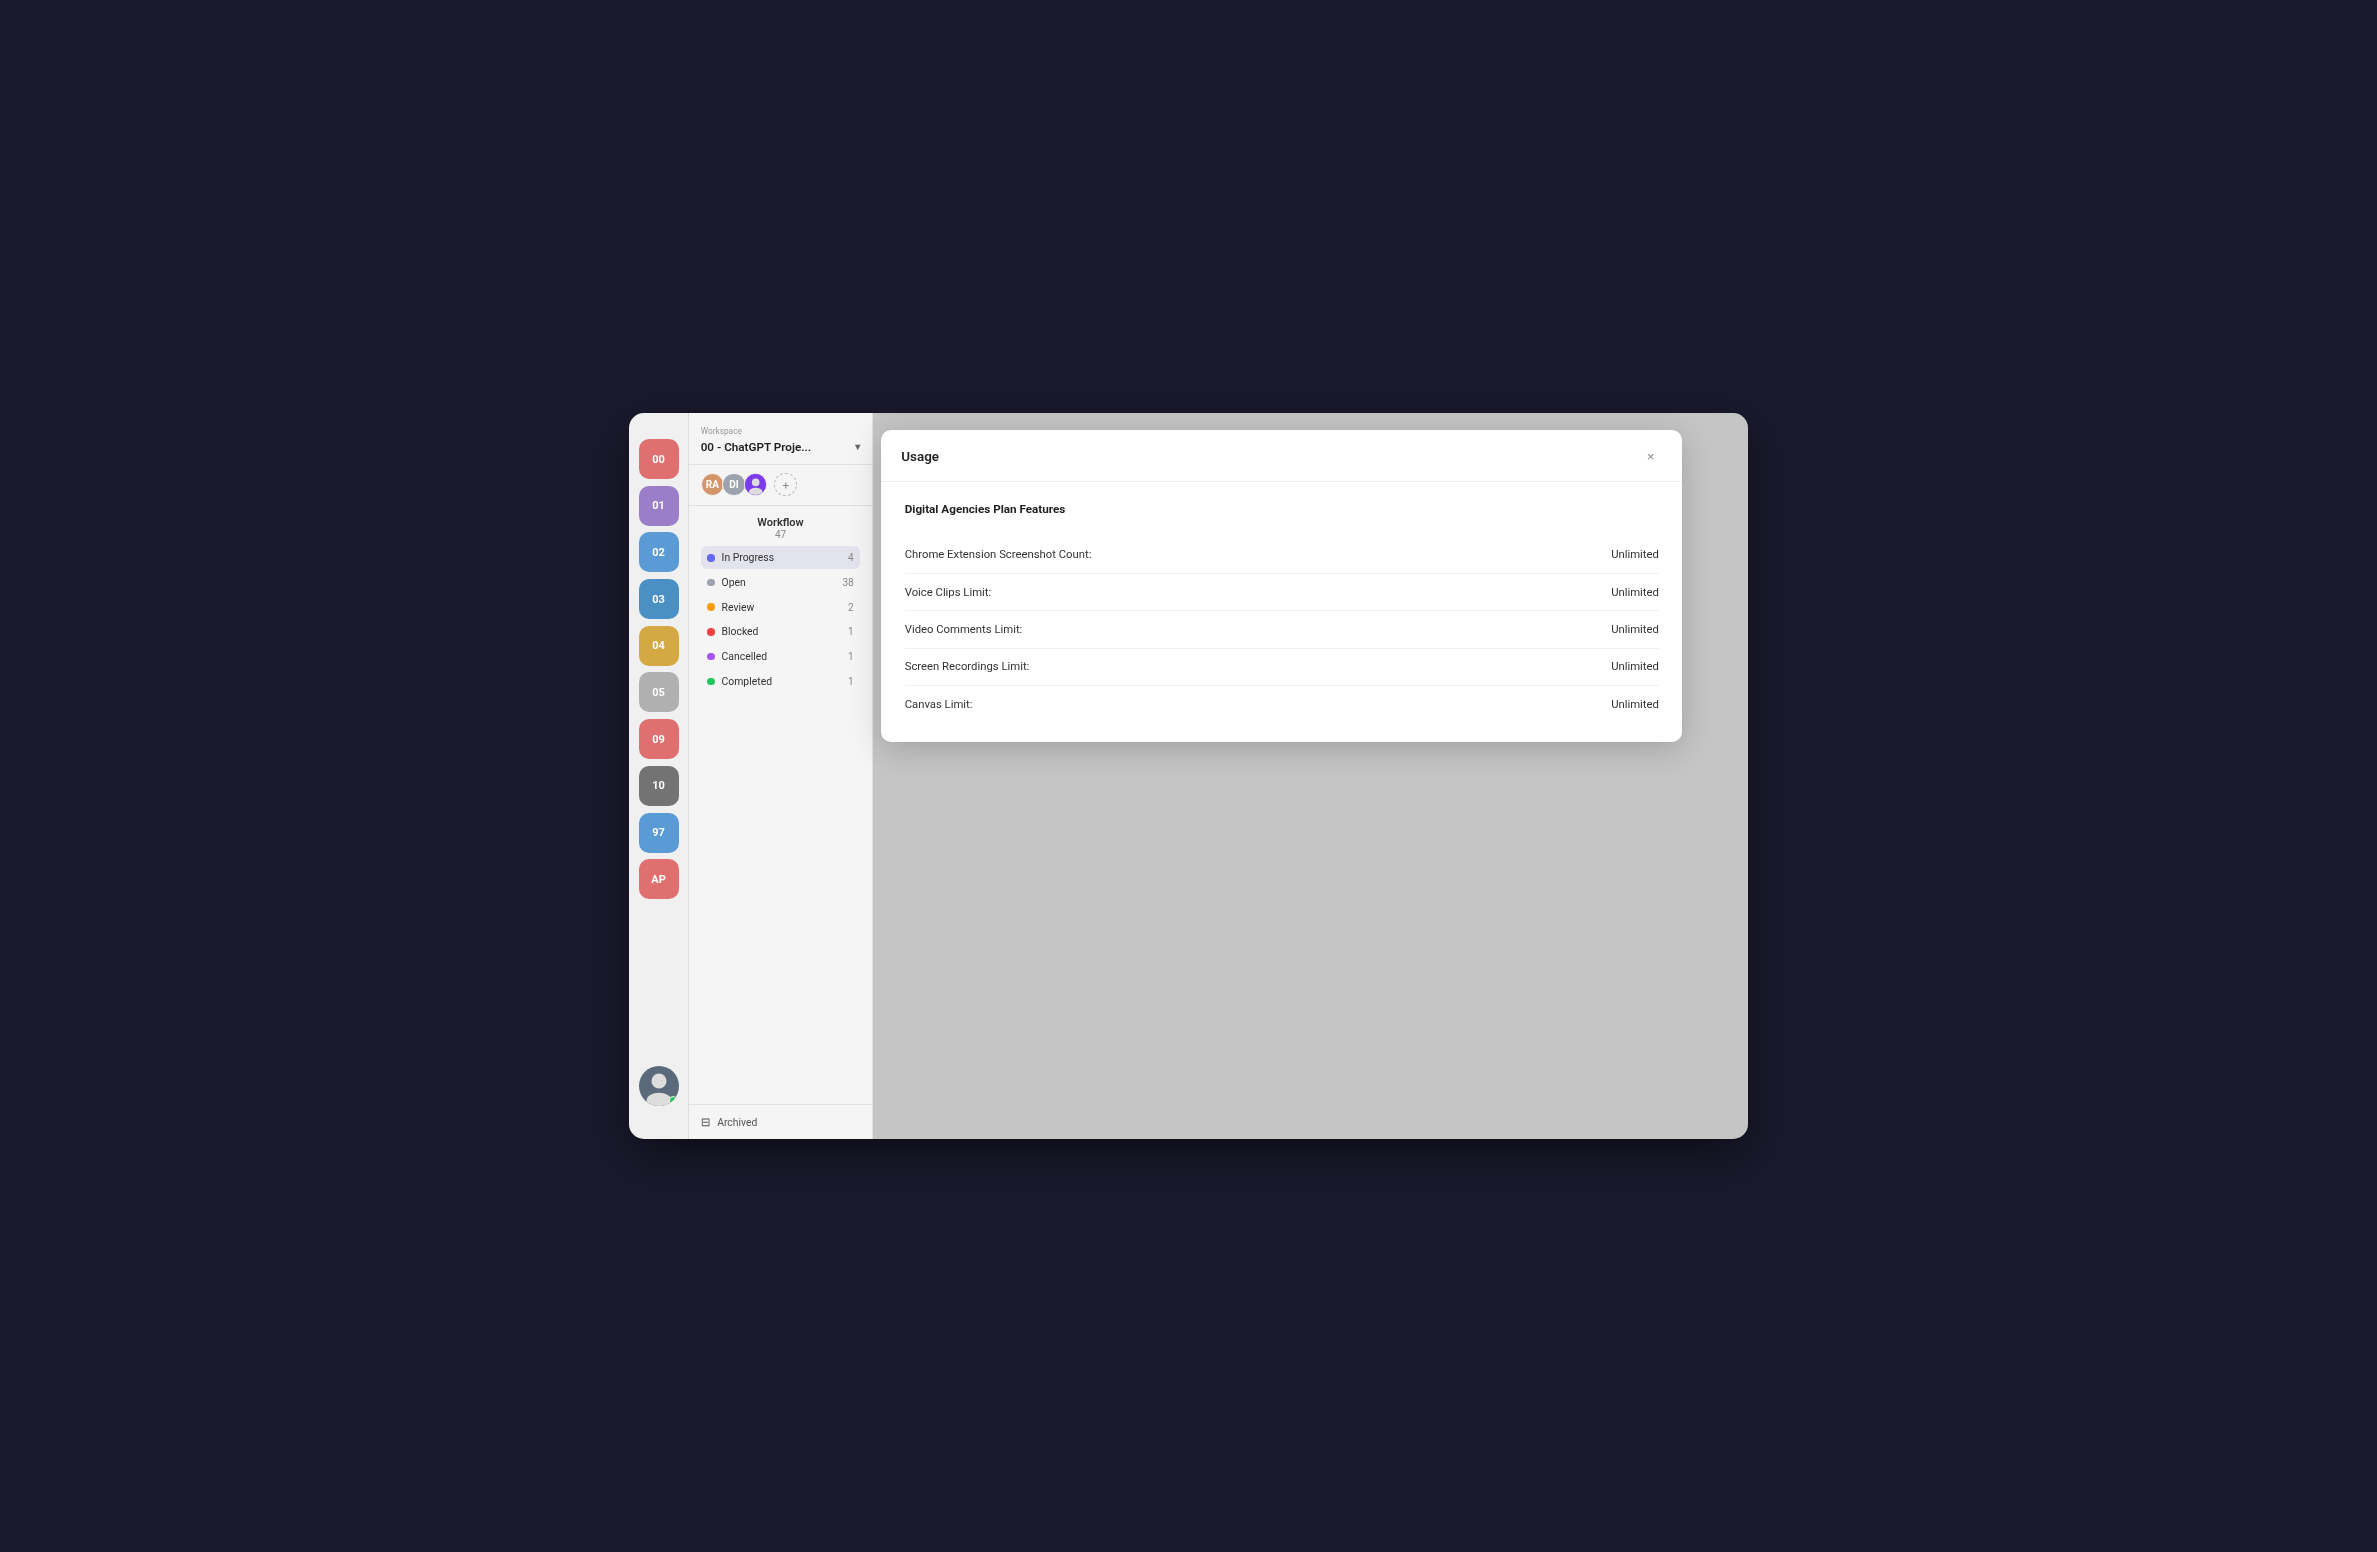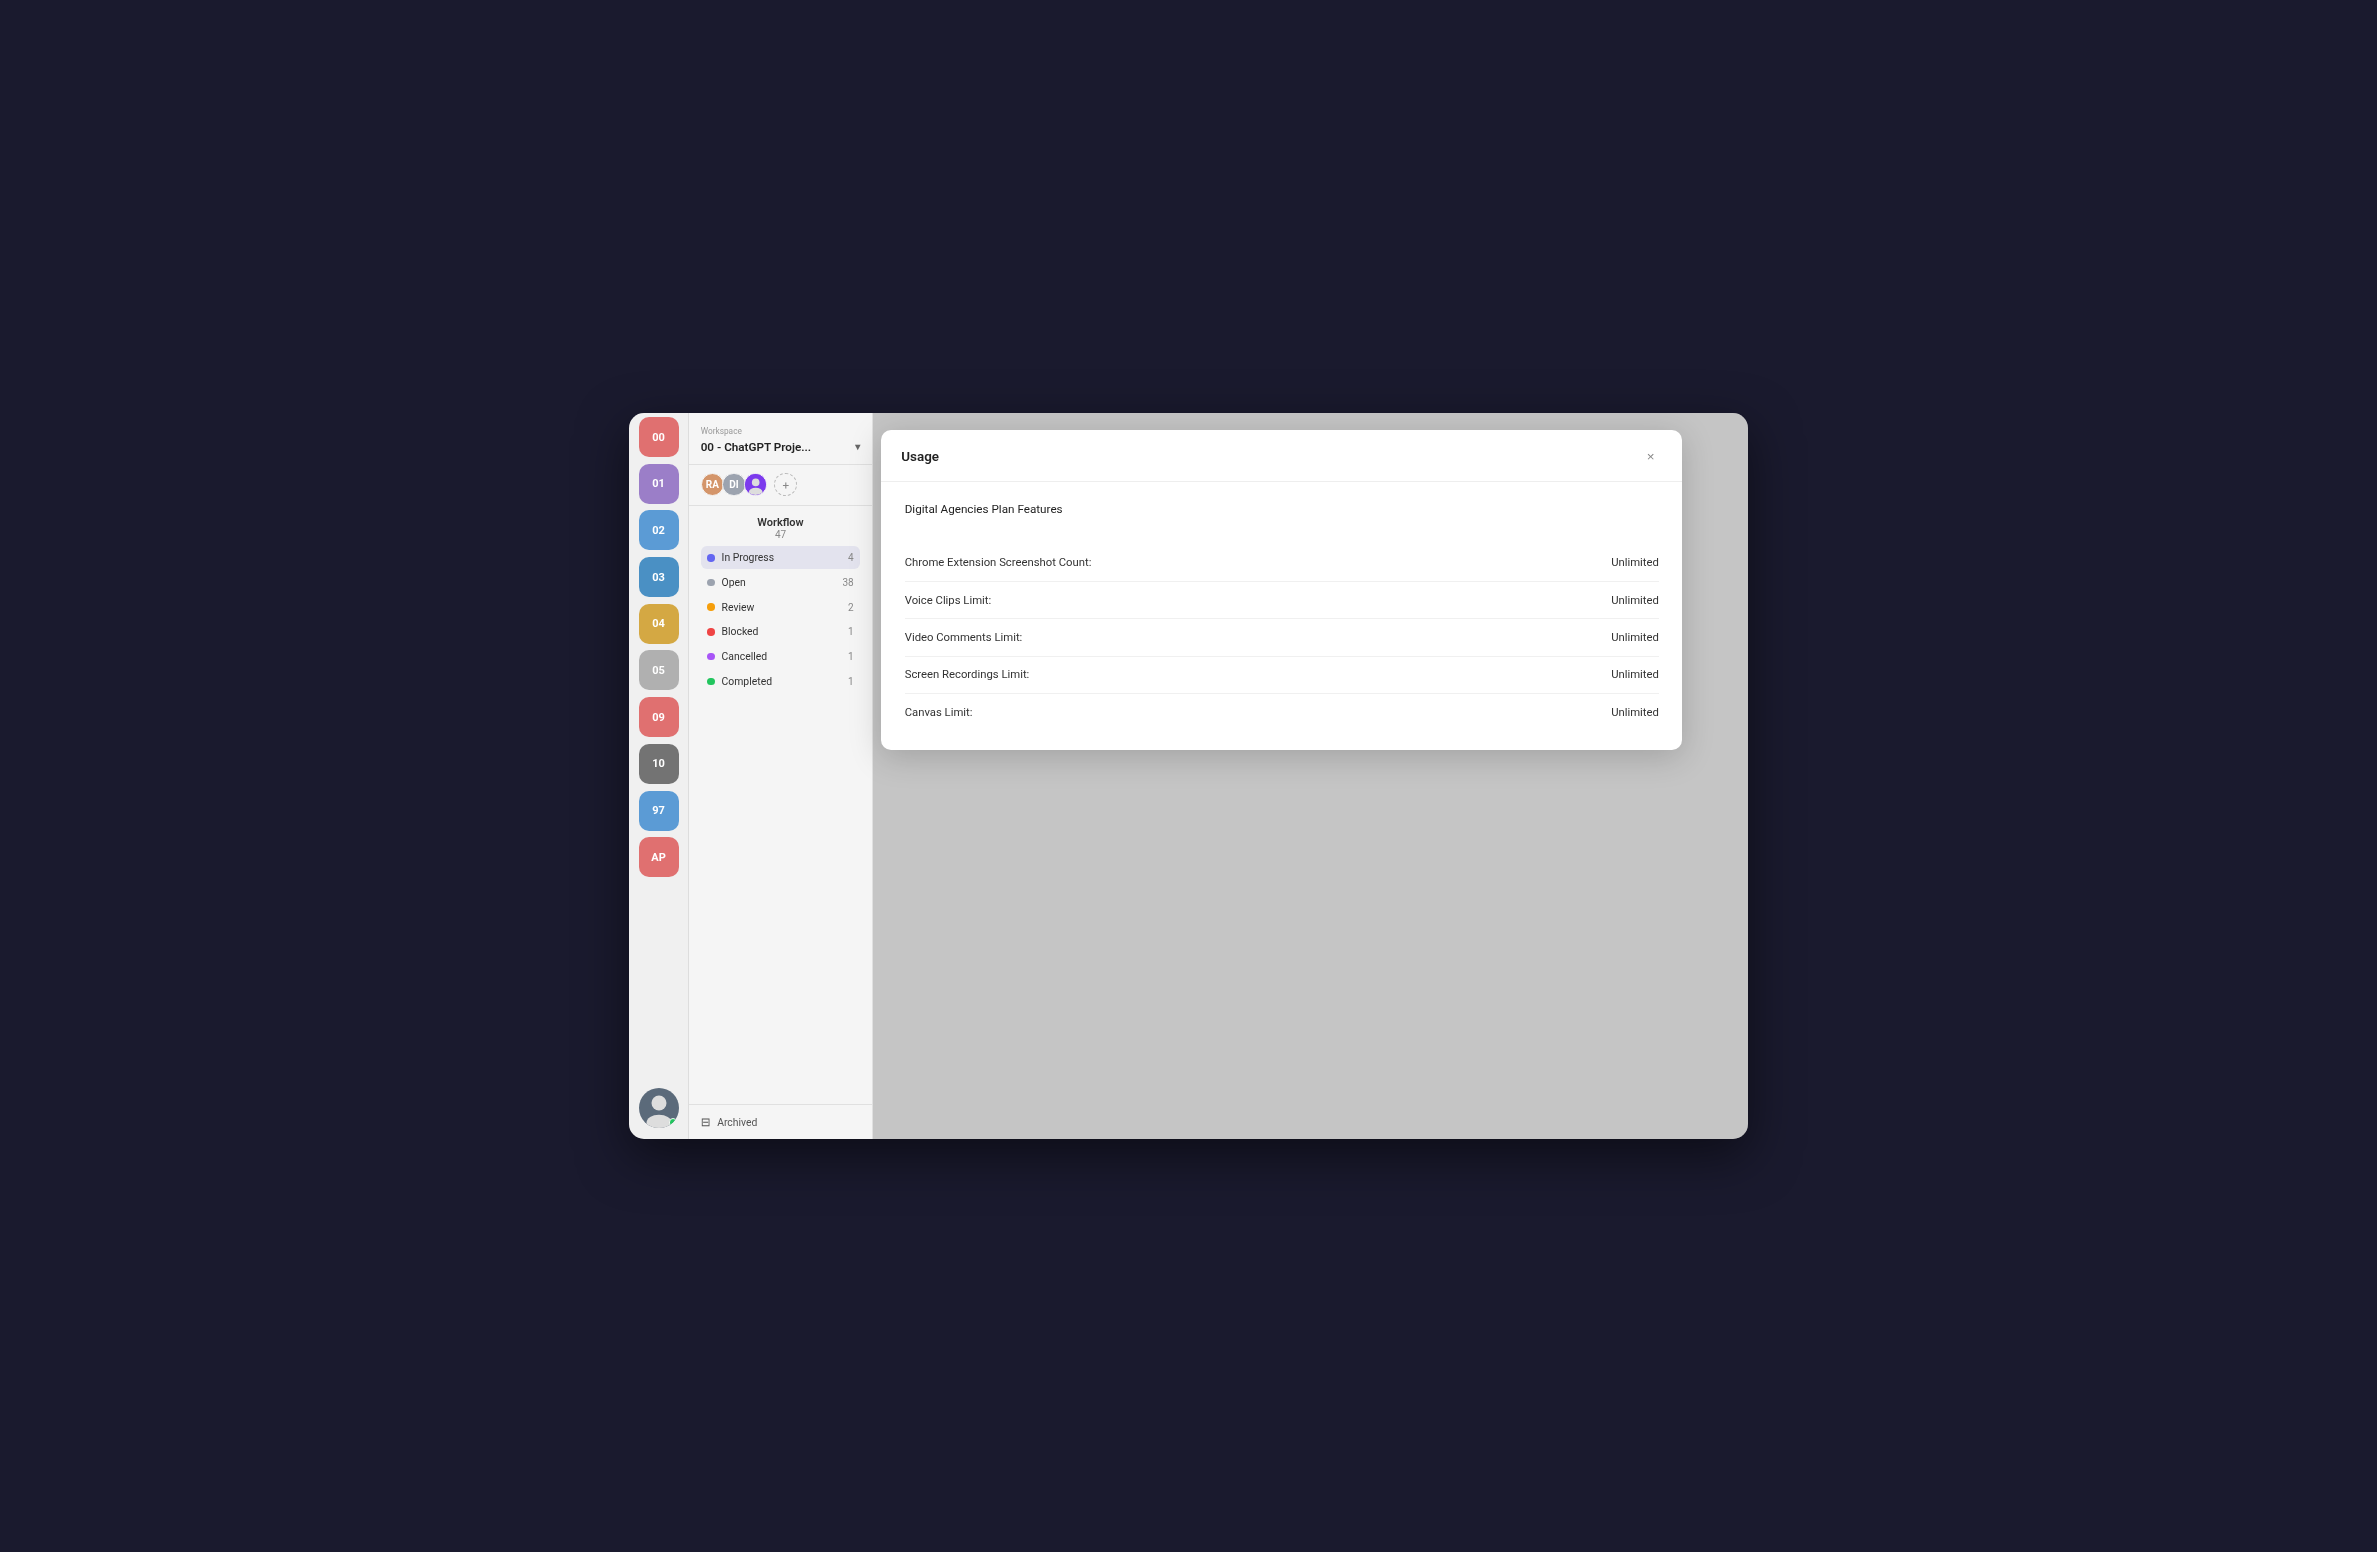--- a/index.html
+++ b/index.html
@@ -20,21 +20,21 @@
       display: flex;
       box-shadow: 0 16.7px 50px rgba(0,0,0,0.5);
     }
     
     .icon-bar {
       width: 60px;
       background: #f0f0f0;
       display: flex;
       flex-direction: column;
       align-items: center;
-      padding: 4px 0;
+      padding: 26px 0;
       gap: 6.7px;
       border-right: 0.8px solid #ddd;
     }
     .icon-item {
       width: 40px;
       height: 40px;
       border-radius: 10px;
       display: flex;
       align-items: center;
       justify-content: center;
@@ -222,23 +222,23 @@
       border: none;
       background: transparent;
     }
     .modal-body {
       padding: 20px 23.4px;
       overflow-y: auto;
       flex: 1;
     }
     .plan-section-title {
       font-size: 11.7px;
-      font-weight: 400;
+      font-weight: 700;
       color: #222;
-      margin-bottom: 28px;
+      margin-bottom: 20px;
     }
     .usage-row {
       display: flex;
       align-items: center;
       justify-content: space-between;
       padding: 11.7px 0;
       border-bottom: 0.8px solid #f0f0f0;
     }
     .usage-row:last-child { border-bottom: none; }
     .usage-label {

